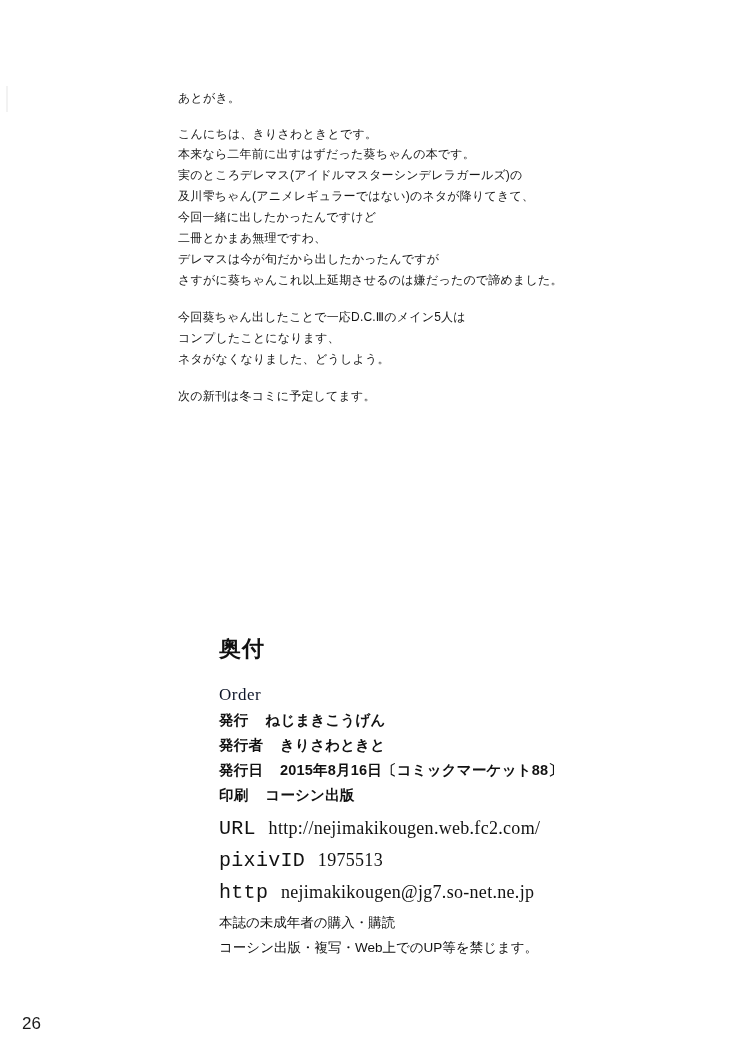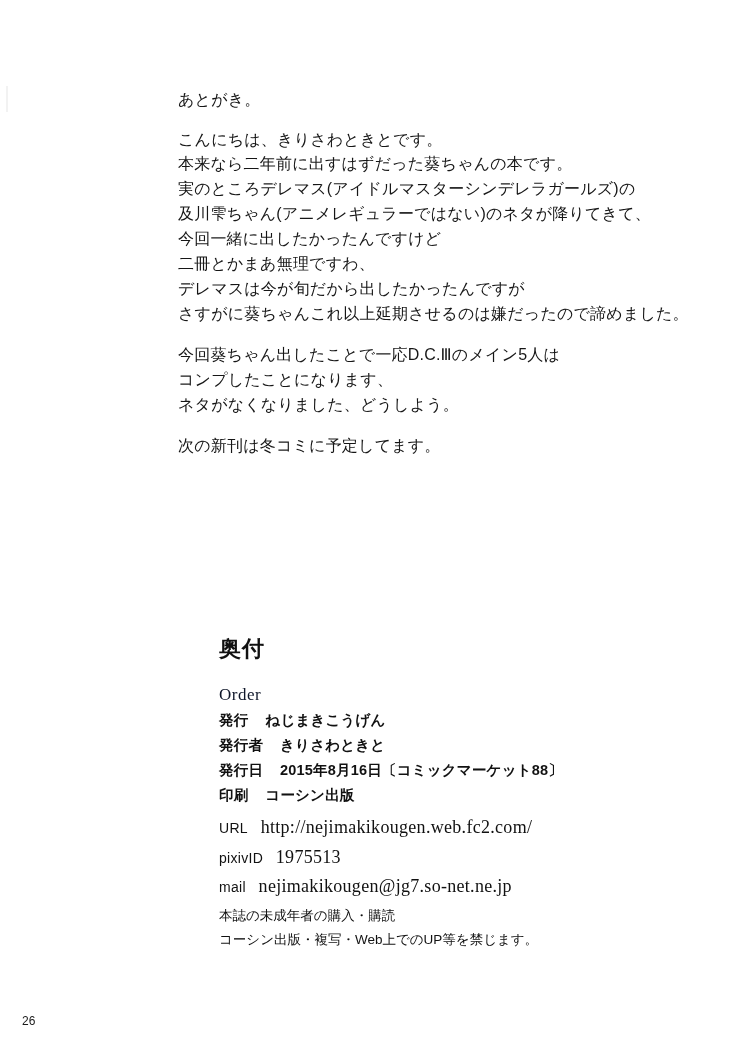--- a/index.html
+++ b/index.html
@@ -21,21 +21,21 @@
     width: 736px;
     height: 1050px;
   }
 
   
   .afterword {
     position: absolute;
     left: 178px;
     top: 92px;
     width: 470px;
-    font-size: 16px;
+    font-size: 12px;
     line-height: 1.0;
     color: #161616;
     letter-spacing: 0.2px;
   }
   .aw-para {
     margin: 0 0 20px 0;
   }
   .aw-line {
     display: block;
     margin: 0 0 9px 0;
@@ -83,38 +83,38 @@
   }
   .colo-row .lbl {
     font-weight: bold;
   }
   .mono {
     font-family: "Liberation Serif", serif;
     font-size: 18px;
     letter-spacing: 0.3px;
   }
   .mono-lbl {
-    font-family: Liberation Sans, sans-serif;
-    font-size: 14px;
+    font-family: Liberation Mono, monospace;
+    font-size: 20px;
     letter-spacing: 0.3px;
   }
   .colo-small {
     font-size: 13.5px;
     color: #111;
     margin: 0 0 7px 0;
     line-height: 1.3;
     white-space: nowrap;
   }
 
   
   .page-number {
     position: absolute;
     left: 22px;
     top: 1014px;
-    font-size: 12px;
+    font-size: 17px;
     color: #1a1a1a;
     font-family: "Liberation Sans", sans-serif;
     text-align: right;
   }
 
   
   .edge-mark {
     position: absolute;
     background: #f2f2f2;
   }
@@ -197,21 +197,21 @@
       <span class="mono">http://nejimakikougen.web.fc2.com/</span>
     </div>
 
     <div class="colo-row">
       <span class="mono-lbl">pixivID</span>
       <span>&nbsp;</span>
       <span class="mono">1975513</span>
     </div>
 
     <div class="colo-row">
-      <span class="mono-lbl">mail</span>
+      <span class="mono-lbl">http</span>
       <span>&nbsp;</span>
       <span class="mono">nejimakikougen@jg7.so-net.ne.jp</span>
     </div>
 
     <div class="colo-small" style="margin-top:9px;">本誌の未成年者の購入・購読</div>
     <div class="colo-small">コーシン出版・複写・Web上でのUP等を禁じます。</div>
 
   </div>
 
   <div class="page-number">26</div>

